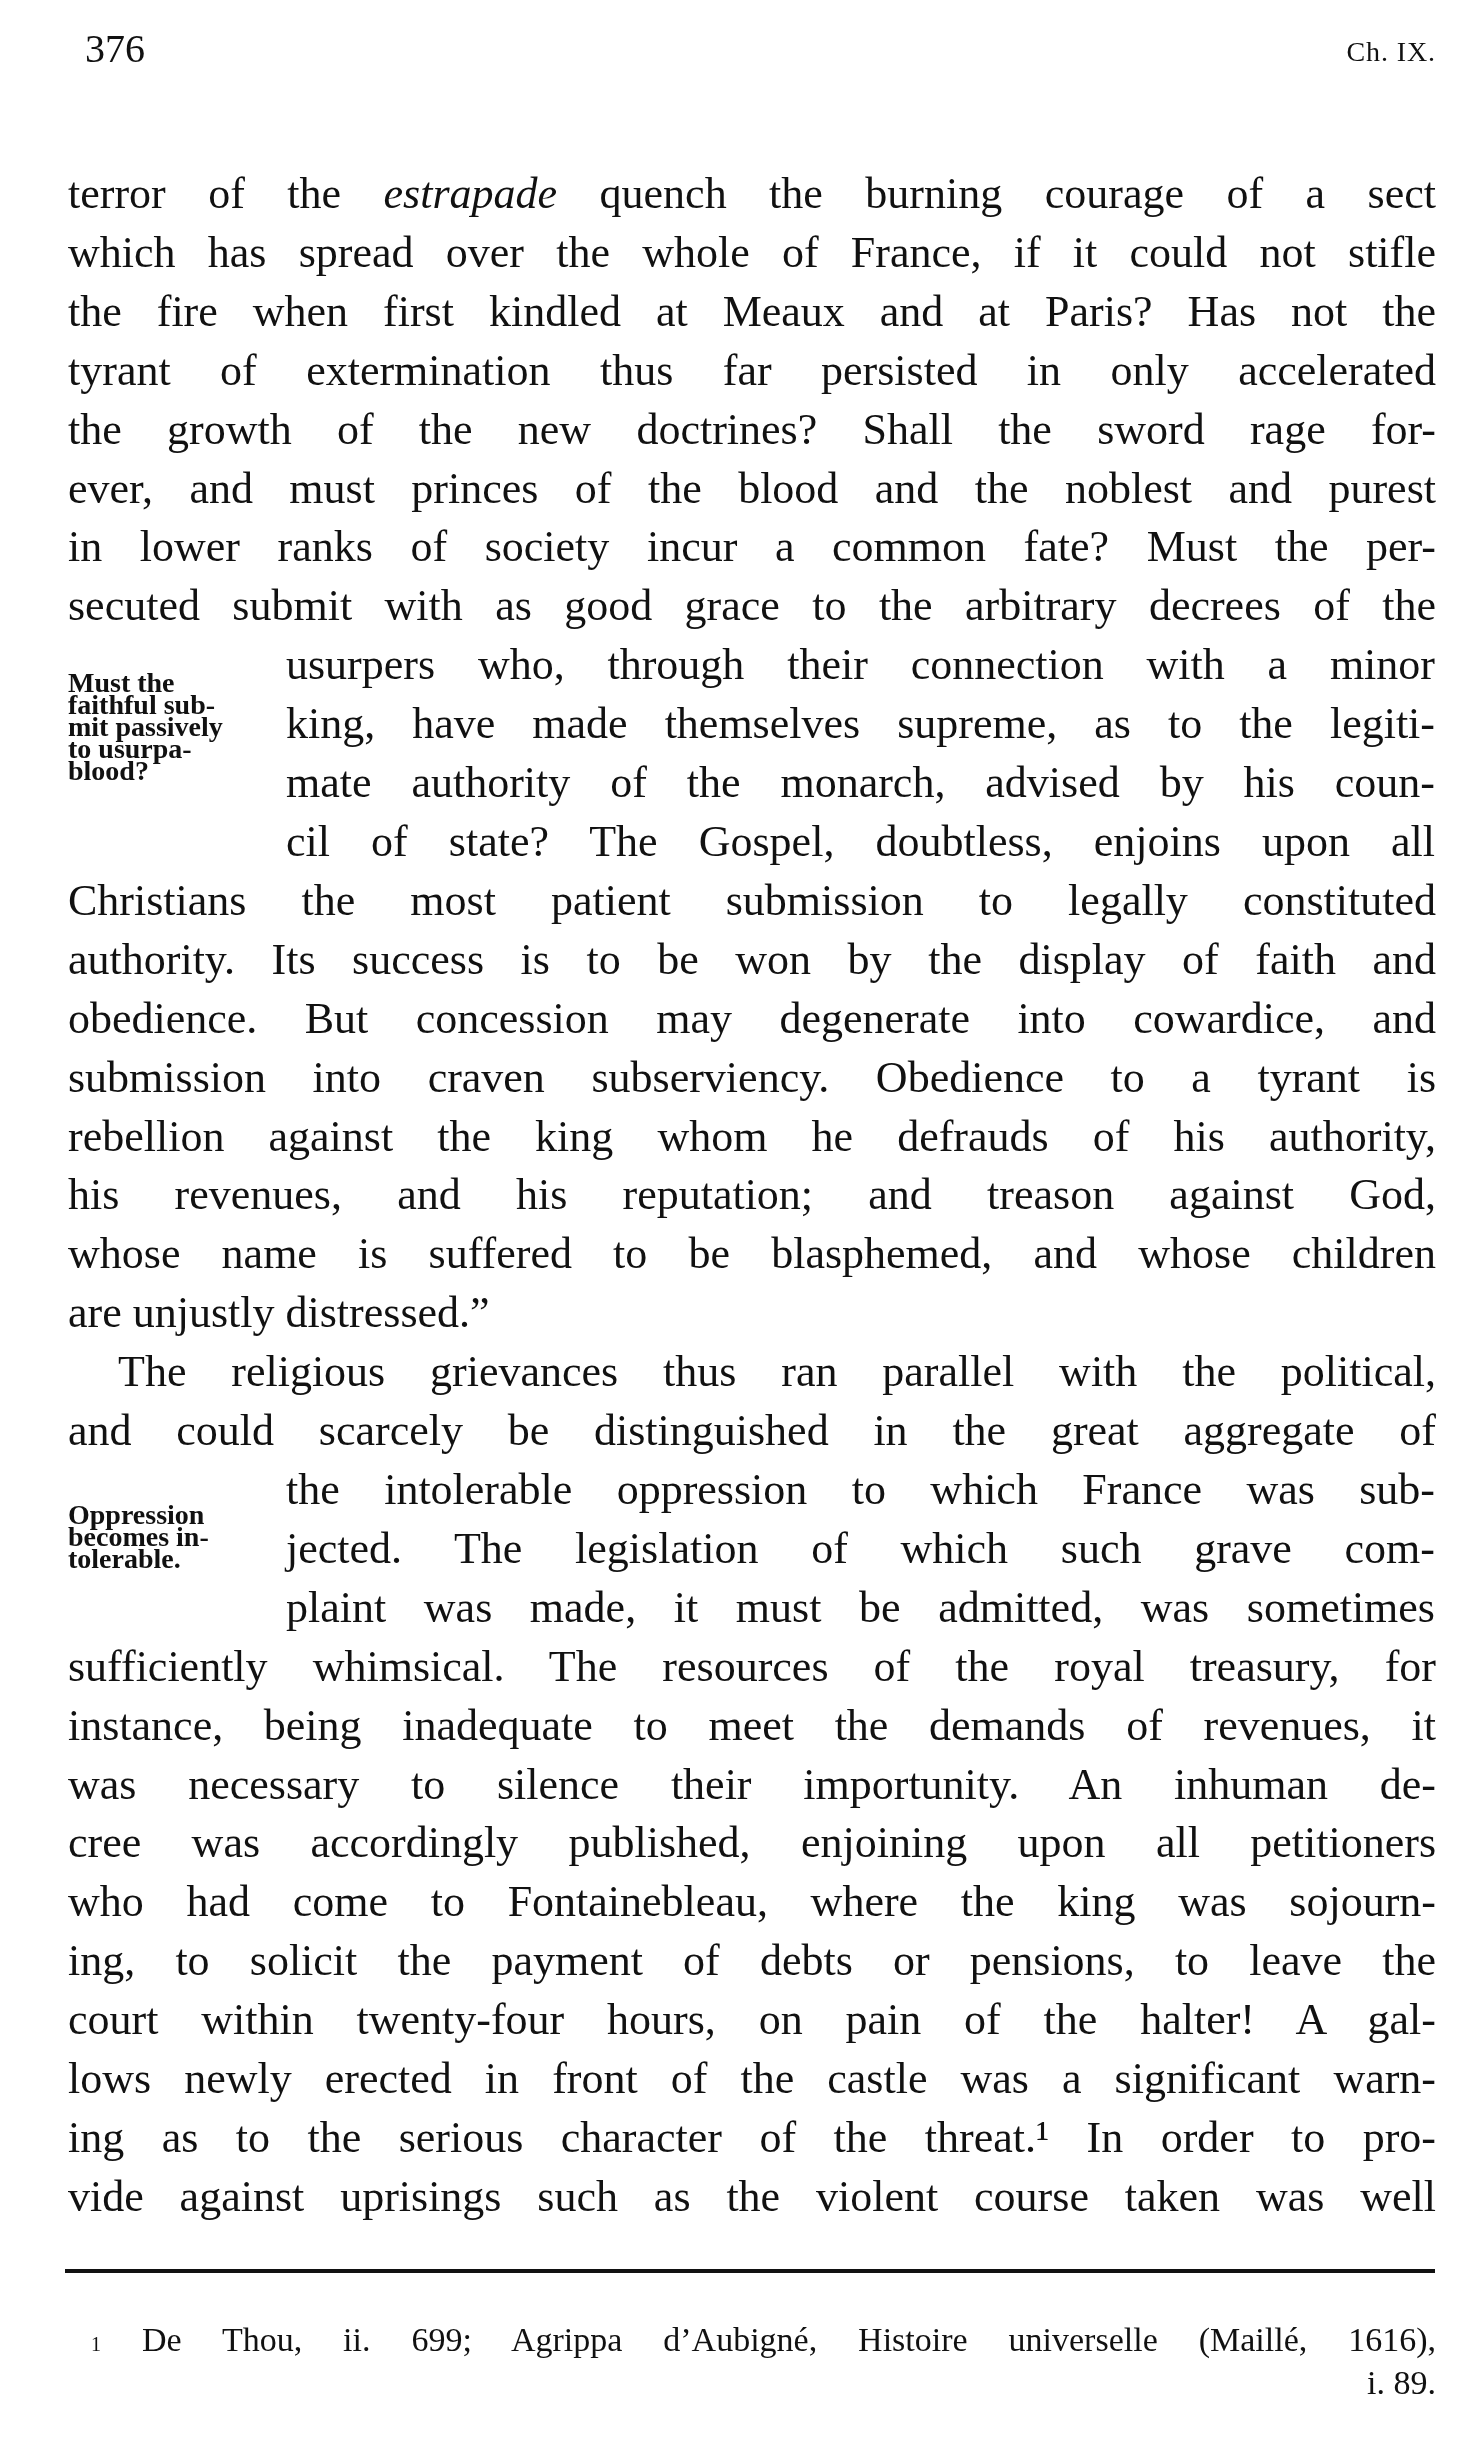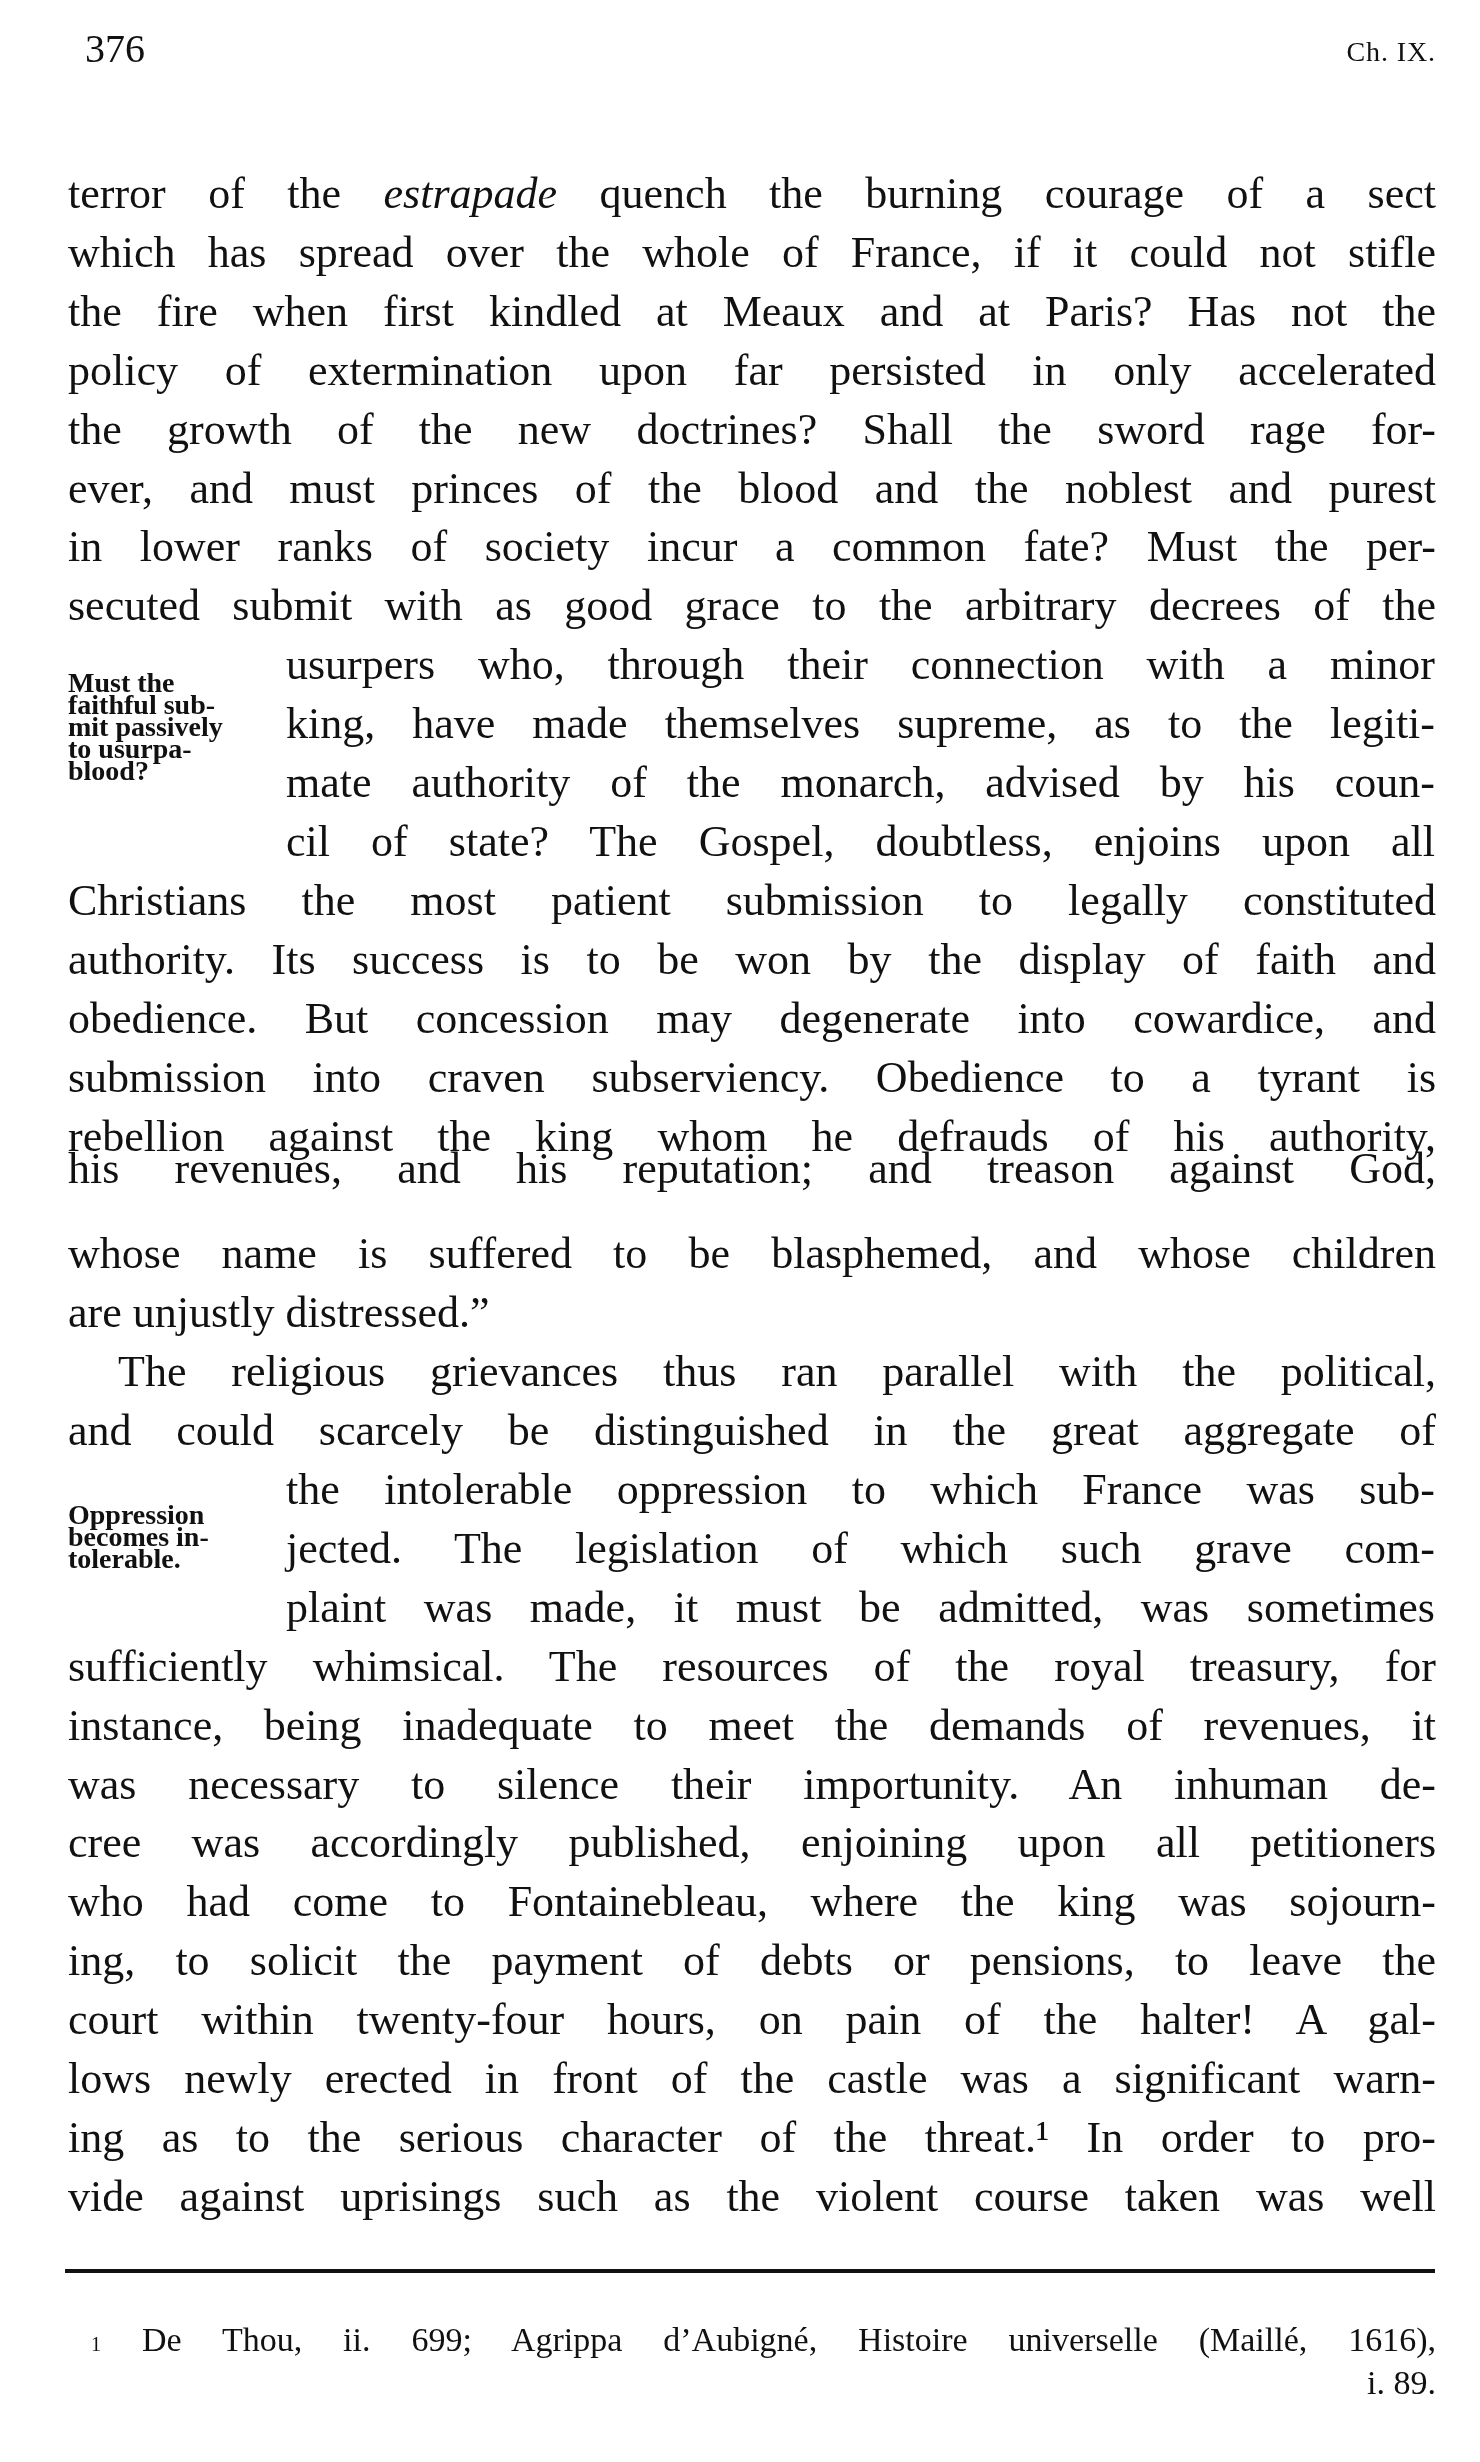--- a/index.html
+++ b/index.html
@@ -25,35 +25,35 @@
 
 <div class="header">
   <span class="pageno">376</span>
   <span class="chap">Ch. IX.</span>
 </div>
 
 <div>
   <div class="line" style="top:164px"><span>terror of the </span><i>estrapade</i><span> quench the burning courage of a sect</span></div>
   <div class="line" style="top:223px">which has spread over the whole of France, if it could not stifle</div>
   <div class="line" style="top:282px">the fire when first kindled at Meaux and at Paris? Has not the</div>
-  <div class="line" style="top:341px">policy of extermination upon far persisted in only accelerated</div>
+  <div class="line" style="top:341px">tyrant of extermination thus far persisted in only accelerated</div>
   <div class="line" style="top:400px">the growth of the new doctrines? Shall the sword rage for-</div>
   <div class="line" style="top:459px">ever, and must princes of the blood and the noblest and purest</div>
   <div class="line" style="top:517px">in lower ranks of society incur a common fate? Must the per-</div>
   <div class="line" style="top:576px">secuted submit with as good grace to the arbitrary decrees of the</div>
   <div class="line indent-side" style="top:635px">usurpers who, through their connection with a minor</div>
   <div class="line indent-side" style="top:694px">king, have made themselves supreme, as to the legiti-</div>
   <div class="line indent-side" style="top:753px">mate authority of the monarch, advised by his coun-</div>
   <div class="line indent-side" style="top:812px">cil of state? The Gospel, doubtless, enjoins upon all</div>
   <div class="line" style="top:871px">Christians the most patient submission to legally constituted</div>
   <div class="line" style="top:930px">authority. Its success is to be won by the display of faith and</div>
   <div class="line" style="top:989px">obedience. But concession may degenerate into cowardice, and</div>
   <div class="line" style="top:1048px">submission into craven subserviency. Obedience to a tyrant is</div>
   <div class="line" style="top:1107px">rebellion against the king whom he defrauds of his authority,</div>
-  <div class="line" style="top:1139px">his revenues, and his reputation; and treason against God,</div>
+  <div class="line" style="top:1165px">his revenues, and his reputation; and treason against God,</div>
   <div class="line" style="top:1224px">whose name is suffered to be blasphemed, and whose children</div>
   <div class="line last" style="top:1283px">are unjustly distressed.”</div>
   <div class="line para" style="top:1342px">The religious grievances thus ran parallel with the political,</div>
   <div class="line" style="top:1401px">and could scarcely be distinguished in the great aggregate of</div>
   <div class="line indent-side" style="top:1460px">the intolerable oppression to which France was sub-</div>
   <div class="line indent-side" style="top:1519px">jected. The legislation of which such grave com-</div>
   <div class="line indent-side" style="top:1578px">plaint was made, it must be admitted, was sometimes</div>
   <div class="line" style="top:1637px">sufficiently whimsical. The resources of the royal treasury, for</div>
   <div class="line" style="top:1696px">instance, being inadequate to meet the demands of revenues, it</div>
   <div class="line" style="top:1755px">was necessary to silence their importunity. An inhuman de-</div>

